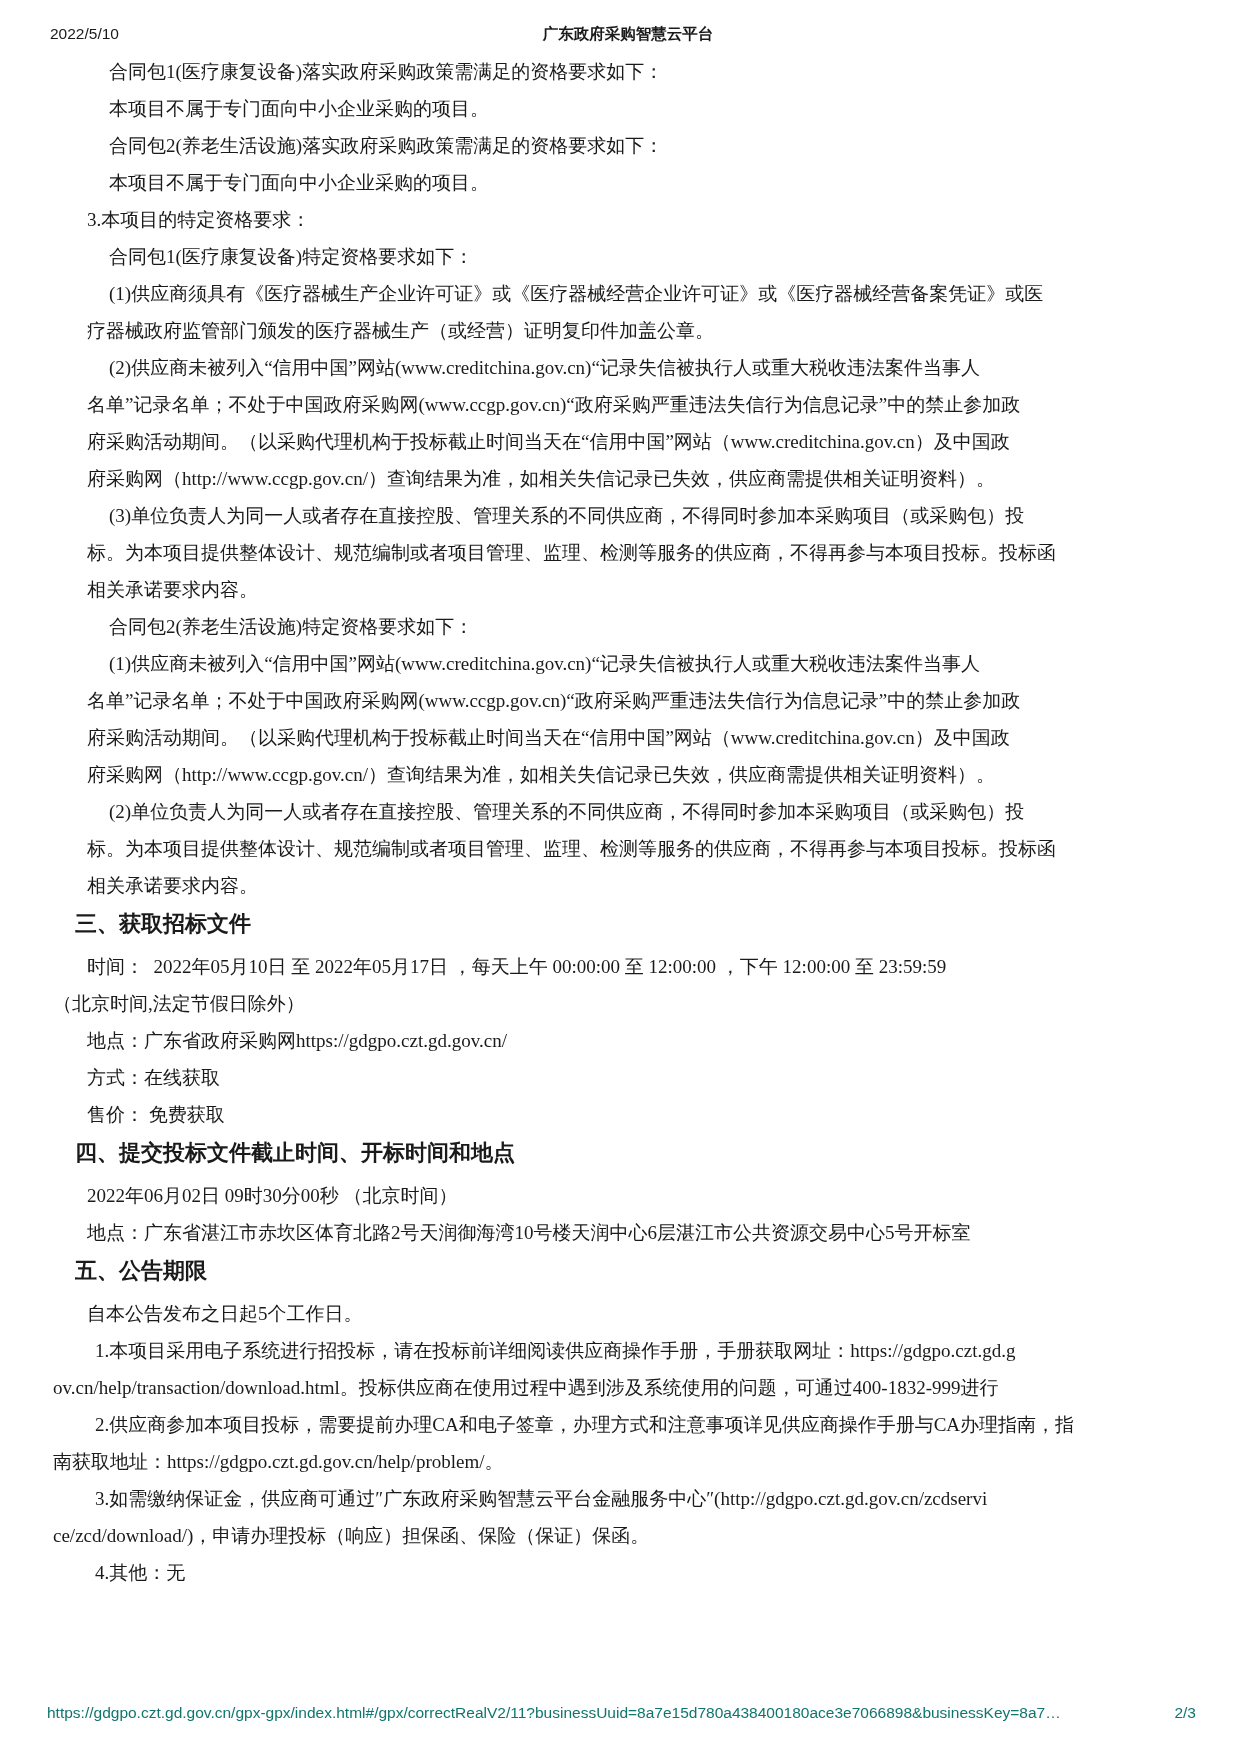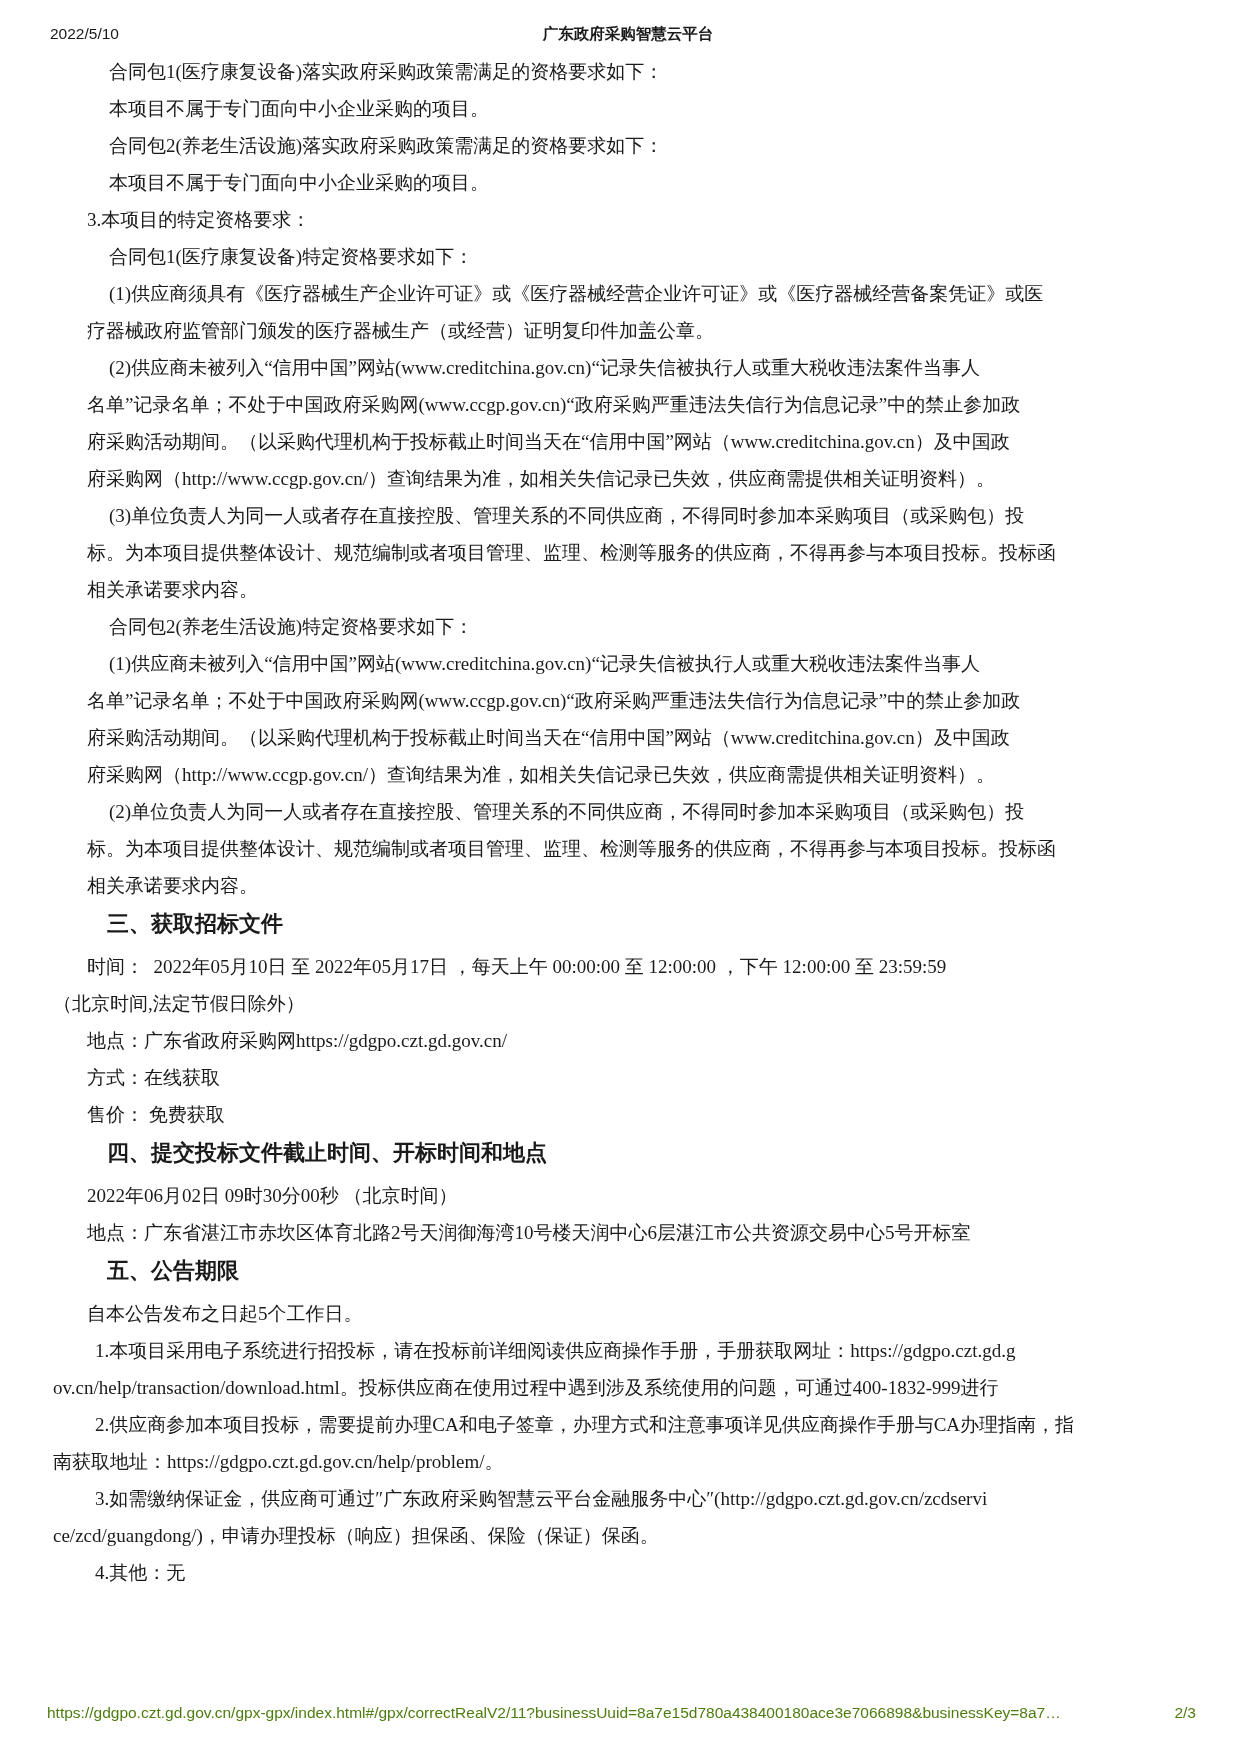--- a/index.html
+++ b/index.html
@@ -57,40 +57,40 @@
     font-size: 19px;
     line-height: 37px;
     color: #1a1a1a;
   }
   
   .line.p2 { padding-left: 109px; } 
   .line.p1 { padding-left: 87px;  } 
   .line.n1 { padding-left: 95px;  } 
   .line.c  { padding-left: 53px;  } 
   .line.h {
-    padding-left: 107px;
+    padding-left: 75px;
     font-size: 22px;
     font-weight: bold;
     line-height: 40px;
     margin-bottom: 4px;
   }
 
   
   .print-footer {
     position: absolute;
     top: 1703px;
     left: 47px;
     right: 44px;
     display: flex;
     justify-content: space-between;
     align-items: baseline;
     font-family: "Liberation Sans", "DejaVu Sans", sans-serif;
     font-size: 15.5px;
     line-height: 20px;
-    color: #4d7c0f;
+    color: #0f766e;
   }
   .ftr-url { white-space: pre; }
   .ftr-page { padding-left: 20px; }
 </style>
 </head>
 <body>
 
 <div class="print-header">
   <span class="hdr-date">2022/5/10</span>
   <span class="hdr-title">广东政府采购智慧云平台</span>
@@ -129,20 +129,20 @@
     <div class="line h">四、提交投标文件截止时间、开标时间和地点</div>
     <div class="line p1">2022年06月02日 09时30分00秒 （北京时间）</div>
     <div class="line p1">地点：广东省湛江市赤坎区体育北路2号天润御海湾10号楼天润中心6层湛江市公共资源交易中心5号开标室</div>
     <div class="line h">五、公告期限</div>
     <div class="line p1">自本公告发布之日起5个工作日。</div>
     <div class="line n1">1.本项目采用电子系统进行招投标，请在投标前详细阅读供应商操作手册，手册获取网址：https://gdgpo.czt.gd.g</div>
     <div class="line c">ov.cn/help/transaction/download.html。投标供应商在使用过程中遇到涉及系统使用的问题，可通过400-1832-999进行</div>
     <div class="line n1">2.供应商参加本项目投标，需要提前办理CA和电子签章，办理方式和注意事项详见供应商操作手册与CA办理指南，指</div>
     <div class="line c">南获取地址：https://gdgpo.czt.gd.gov.cn/help/problem/。</div>
     <div class="line n1">3.如需缴纳保证金，供应商可通过″广东政府采购智慧云平台金融服务中心″(http://gdgpo.czt.gd.gov.cn/zcdservi</div>
-    <div class="line c">ce/zcd/guangdong/)，申请办理投标（响应）担保函、保险（保证）保函。</div>
+    <div class="line c">ce/zcd/download/)，申请办理投标（响应）担保函、保险（保证）保函。</div>
     <div class="line n1">4.其他：无</div>
   </div>
 
 <div class="print-footer">
   <span class="ftr-url">https://gdgpo.czt.gd.gov.cn/gpx-gpx/index.html#/gpx/correctRealV2/11?businessUuid=8a7e15d780a438400180ace3e7066898&amp;businessKey=8a7…</span>
   <span class="ftr-page">2/3</span>
 </div>
 
 </body></html>

